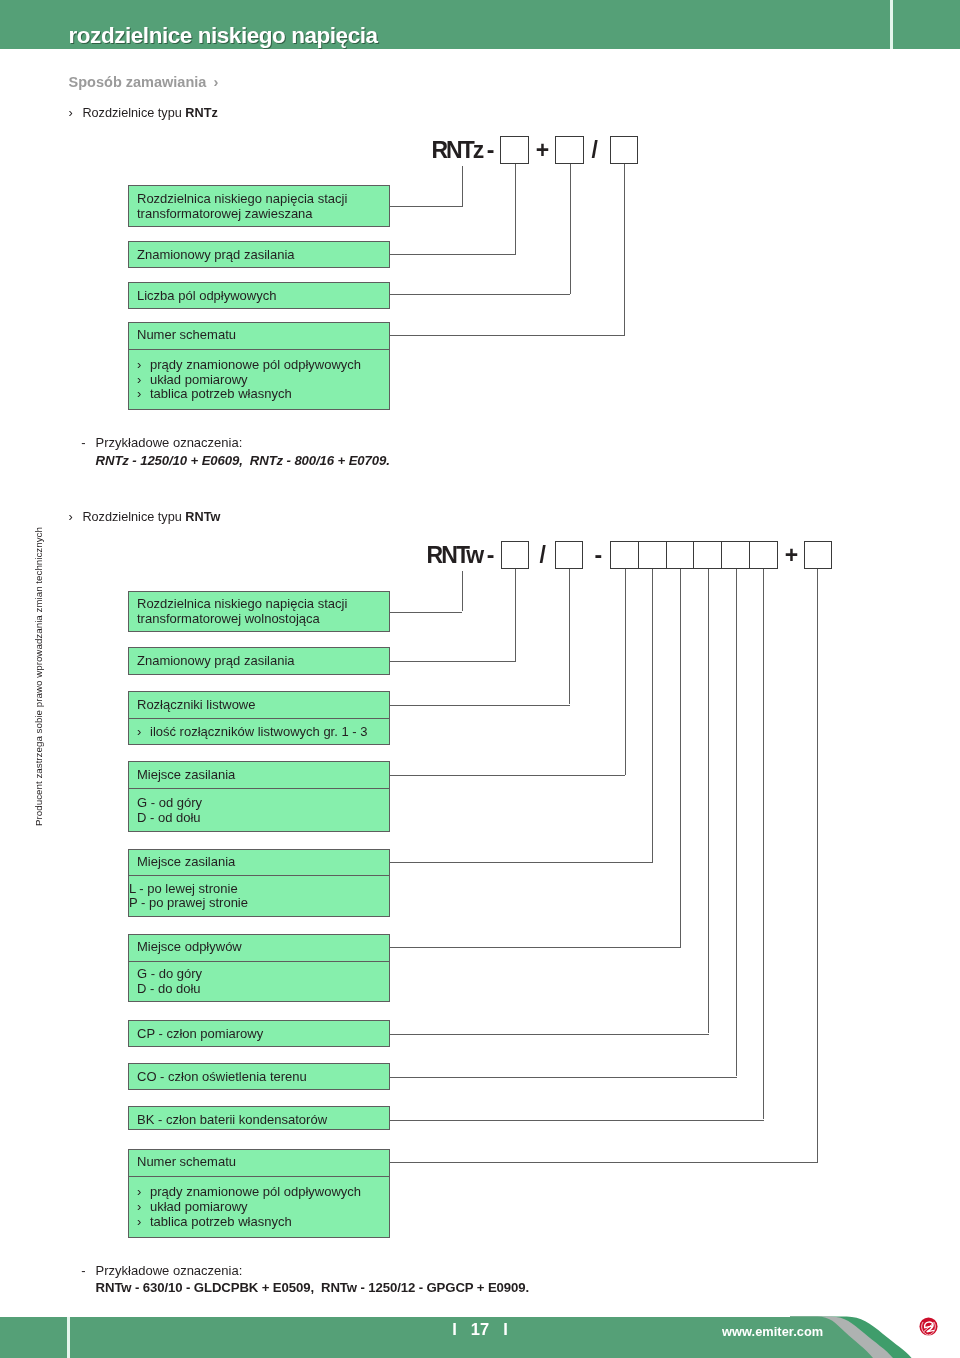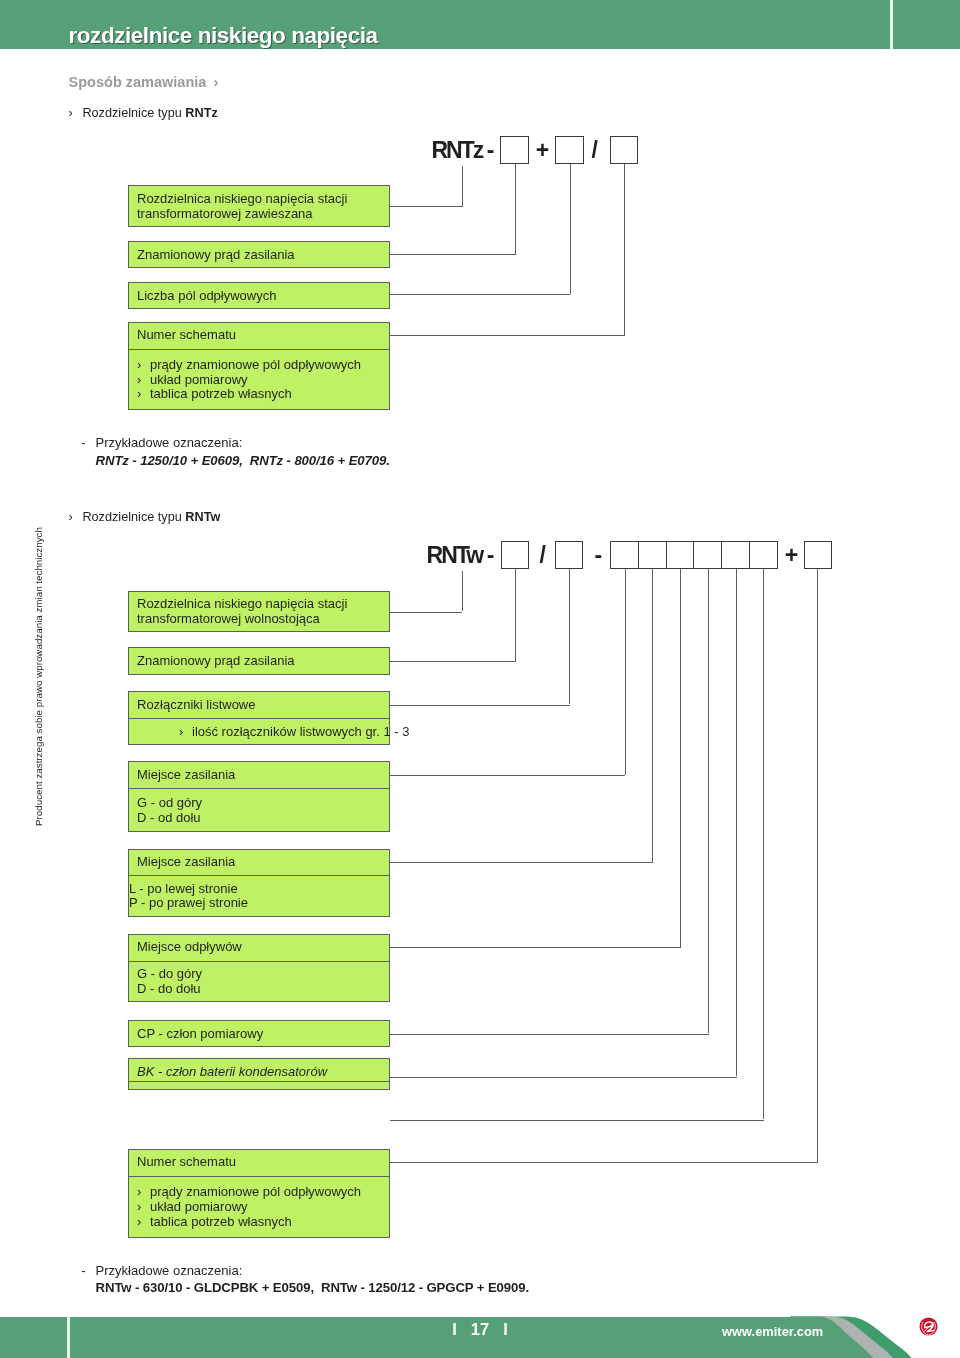--- a/index.html
+++ b/index.html
@@ -31,21 +31,21 @@
   #side-note{left:0;top:0;width:350px;font-size:9.8px;color:#231f20;
              transform-origin:0 0;white-space:nowrap;}
 
   
   .sub-title{font-size:14.5px;font-weight:bold;color:#9b9b9b;white-space:nowrap;}
   .sec-head{font-size:12.7px;color:#231f20;white-space:nowrap;}
   .sec-head b{font-weight:bold;}
   .code-row{font-size:23px;font-weight:bold;color:#231f20;white-space:nowrap;letter-spacing:-1.95px;}
 
   
-  .bx{border:1px solid #5e5e5e;background:#bef264;box-sizing:border-box;}
+  .bx{border:1px solid #5e5e5e;background:#86efac;box-sizing:border-box;}
   .btxt{font-size:13px;color:#231f20;line-height:14.6px;white-space:pre;}
   .bdiv{background:#5e5e5e;height:1px;}
 
   
   .vl{background:#5e5e5e;width:1px;}
   .hl{background:#5e5e5e;height:1px;}
 
   .cbx{border:1px solid #3a3a3a;background:#fff;box-sizing:border-box;}
   .cbxj{border-left:none;}
 
@@ -138,21 +138,21 @@
       <div class="abs hl" style="left:389.8px;top:1162.3px;width:428.2px;"></div>
       <div class="abs bx" style="left:128px;top:591.4px;width:261.8px;height:40.4px;">
         <div class="abs btxt" style="left:8px;top:5.1px;"><div>Rozdzielnica niskiego napięcia stacji</div><div>transformatorowej wolnostojąca</div></div>
       </div>
       <div class="abs bx" style="left:128px;top:647px;width:261.8px;height:28.4px;">
         <div class="abs btxt" style="left:8px;top:6.3999999999999995px;"><div>Znamionowy prąd zasilania</div></div>
       </div>
       <div class="abs bx" style="left:128px;top:691.2px;width:261.8px;height:54.3px;">
         <div class="abs btxt" style="left:8px;top:5.500000000000001px;"><div>Rozłączniki listwowe</div></div>
         <div class="abs bdiv" style="left:0;top:25.6px;width:100%;"></div>
-        <div class="abs btxt" style="left:8px;top:32.65px;margin-left:42px;"><div><span style="display:inline-block;width:13px;">›</span><span>ilość rozłączników listwowych gr. 1 - 3</span></div></div>
+        <div class="abs btxt" style="left:8px;top:32.65px;"><div><span style="display:inline-block;width:13px;">›</span><span>ilość rozłączników listwowych gr. 1 - 3</span></div></div>
       </div>
       <div class="abs bx" style="left:128px;top:761.2px;width:261.8px;height:71px;">
         <div class="abs btxt" style="left:8px;top:5.7px;"><div>Miejsce zasilania</div></div>
         <div class="abs bdiv" style="left:0;top:26px;width:100%;"></div>
         <div class="abs btxt" style="left:8px;top:33.9px;"><div>G - od góry</div><div>D - od dołu</div></div>
       </div>
       <div class="abs bx" style="left:128px;top:848.5px;width:261.8px;height:68px;">
         <div class="abs btxt" style="left:8px;top:5.500000000000001px;"><div>Miejsce zasilania</div></div>
         <div class="abs bdiv" style="left:0;top:25.6px;width:100%;"></div>
         <div class="abs btxt" style="left:0;top:32.2px;"><div>L - po lewej stronie</div><div>P - po prawej stronie</div></div>
@@ -161,21 +161,21 @@
         <div class="abs btxt" style="left:8px;top:5.7px;"><div>Miejsce odpływów</div></div>
         <div class="abs bdiv" style="left:0;top:26px;width:100%;"></div>
         <div class="abs btxt" style="left:8px;top:32.699999999999996px;"><div>G - do góry</div><div>D - do dołu</div></div>
       </div>
       <div class="abs bx" style="left:128px;top:1019.8px;width:261.8px;height:27.4px;">
         <div class="abs btxt" style="left:8px;top:5.8999999999999995px;"><div>CP - człon pomiarowy</div></div>
       </div>
       <div class="abs bx" style="left:128px;top:1063px;width:261.8px;height:27px;">
         <div class="abs btxt" style="left:8px;top:5.7px;"><div>CO - człon oświetlenia terenu</div></div>
       </div>
-      <div class="abs bx" style="left:128px;top:1058px;width:261.8px;height:24px;font-style:italic;">
+      <div class="abs bx" style="left:128px;top:1106px;width:261.8px;height:24px;">
         <div class="abs btxt" style="left:8px;top:5.7px;"><div>BK - człon baterii kondensatorów</div></div>
       </div>
       <div class="abs bx" style="left:128px;top:1148.8px;width:261.8px;height:89.2px;">
         <div class="abs btxt" style="left:8px;top:5.7px;"><div>Numer schematu</div></div>
         <div class="abs bdiv" style="left:0;top:26px;width:100%;"></div>
         <div class="abs btxt" style="left:8px;top:35.7px;"><div><span style="display:inline-block;width:13px;">›</span><span>prądy znamionowe pól odpływowych</span></div><div><span style="display:inline-block;width:13px;">›</span><span>układ pomiarowy</span></div><div><span style="display:inline-block;width:13px;">›</span><span>tablica potrzeb własnych</span></div></div>
       </div>
       <div class="abs ex-label" style="left:81.3px;top:1262.6px;">-</div>
       <div class="abs ex-label" style="left:95.6px;top:1262.6px;">Przykładowe oznaczenia:</div>
       <div class="abs ex-value" style="left:95.6px;top:1280.3px;">RNTw - 630/10 - GLDCPBK + E0509,  RNTw - 1250/12 - GPGCP + E0909.</div>

